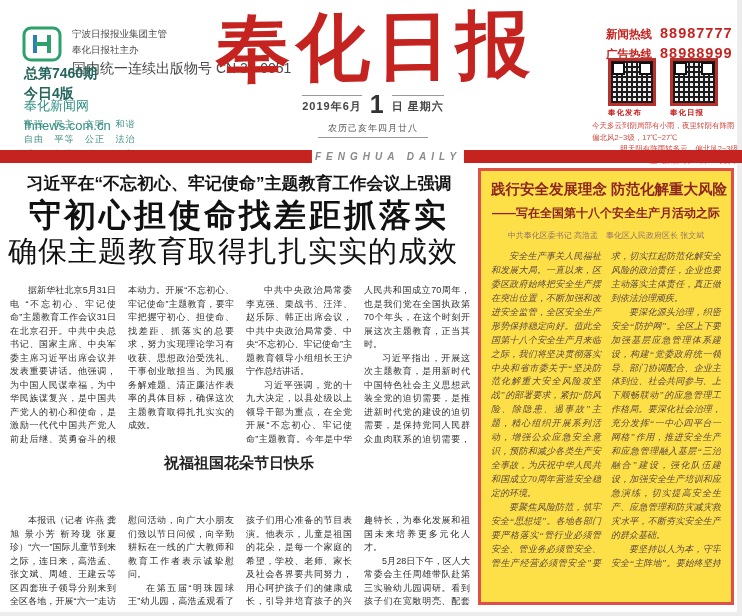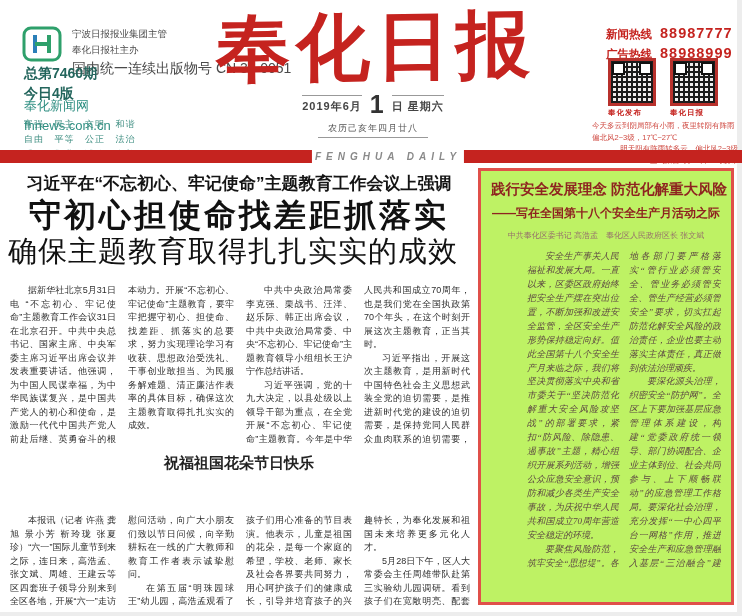--- a/index.html
+++ b/index.html
@@ -57,27 +57,27 @@
            font-size:32px;font-weight:900;letter-spacing:3px;color:#111;white-space:nowrap;}
   .lead-h2{position:absolute;left:8px;top:232px;width:462px;
            font-size:29px;font-weight:400;letter-spacing:1px;color:#111;white-space:nowrap;}
   .cols-main{position:absolute;left:10px;top:284px;width:460px;height:164px;
              column-count:4;column-gap:12px;column-fill:auto;overflow:hidden;
              font-size:9px;line-height:1.5;color:#2e2e2e;text-align:justify;}
   .cols-main p{margin:0;text-indent:2em;}
 
   
   .safety-box{position:absolute;left:478px;top:168px;width:256px;height:437px;box-sizing:border-box;
-              border:3px solid #e0504a;background:#bef264;padding:9px 10px;}
+              border:3px solid #e0504a;background:#fde047;padding:9px 10px;}
   .safety-title{font-size:14.5px;font-weight:900;color:#8e2420;text-align:center;white-space:nowrap;margin:0 0 6px;}
   .safety-sub{font-size:12px;font-weight:bold;color:#8e2420;text-align:center;white-space:nowrap;margin:0 0 8px;}
   .safety-byline{font-size:8px;color:#96716b;text-align:center;white-space:nowrap;margin:0 0 9px;}
   .cols-safety{height:330px;column-count:2;column-gap:10px;column-fill:auto;overflow:hidden;
                font-size:9px;line-height:1.55;color:#5c4742;font-style:italic;text-align:justify;
-               font-family:"Liberation Serif","DejaVu Serif",serif;margin-left:36px;}
+               font-family:"Liberation Serif","DejaVu Serif",serif;}
   .cols-safety p{margin:0;text-indent:2em;}
 
   
   .bottom-kicker{position:absolute;left:8px;top:454px;width:462px;text-align:center;
                  font-size:15px;font-weight:bold;color:#222;white-space:nowrap;}
   .bottom-h1{position:absolute;left:8px;top:472px;width:462px;text-align:center;
              font-size:24px;font-weight:900;letter-spacing:1px;color:#111;white-space:nowrap;}
   .cols-bottom{position:absolute;left:10px;top:514px;width:460px;height:102px;
                column-count:4;column-gap:12px;column-fill:auto;overflow:hidden;
                font-size:9px;line-height:1.5;color:#2e2e2e;text-align:justify;}

